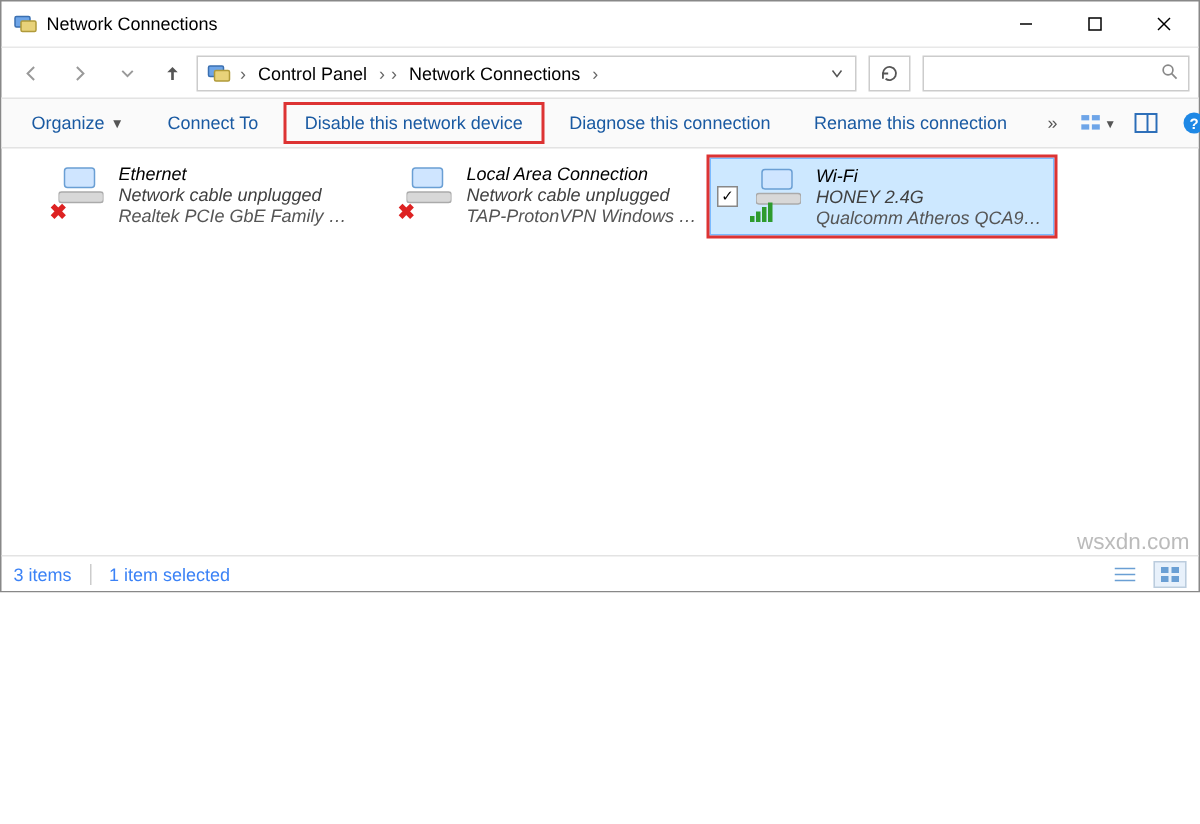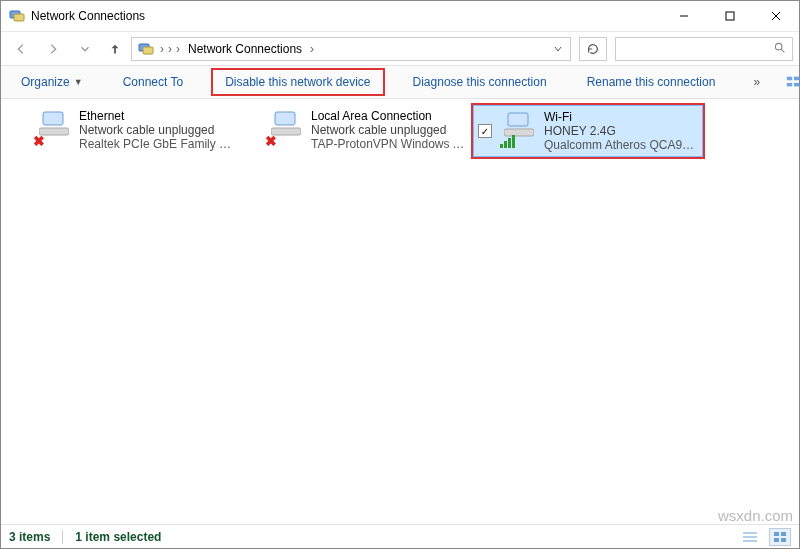--- a/index.html
+++ b/index.html
@@ -1,17 +1,17 @@
 <!DOCTYPE html>
 <html><head>
 <meta charset="utf-8">
 <style>
   * { box-sizing: border-box; }
   html, body { margin: 0; padding: 0; font-family: "Segoe UI", Tahoma, sans-serif; font-size: 12px; color: #000; background: #fff; }
-  .window { width: 800px; height: 549px; border: 1px solid #888; background: #fff; display: flex; flex-direction: column; position: relative; }
+  .window { width: 800px; height: 395px; border: 1px solid #888; background: #fff; display: flex; flex-direction: column; position: relative; }
   
   .titlebar { height: 30px; display: flex; align-items: center; padding: 0 0 0 8px; }
   .titlebar .title-icon { width: 16px; height: 16px; margin-right: 6px; }
   .titlebar .title-text { flex: 0 0 auto; }
   .titlebar .spacer { flex: 1; }
   .win-btn { width: 46px; height: 30px; display: flex; align-items: center; justify-content: center; }
   .win-btn svg { width: 10px; height: 10px; }
   
   .navbar { height: 34px; display: flex; align-items: center; padding: 0 6px; gap: 4px; border-top: 1px solid #e8e8e8; }
   .nav-arrow { width: 28px; height: 26px; display: flex; align-items: center; justify-content: center; color: #999; }
@@ -19,47 +19,47 @@
   .upbtn { width: 24px; height: 24px; display: flex; align-items: center; justify-content: center; color: #555; }
   .addrbar { flex: 1; height: 24px; border: 1px solid #ccc; display: flex; align-items: center; padding: 0 2px; background: #fff; }
   .addr-icon { width: 16px; height: 16px; margin: 0 4px; }
   .crumb { padding: 0 6px; height: 22px; display: flex; align-items: center; }
   .crumb-sep { padding: 0 2px; color: #666; }
   .addr-drop { width: 20px; display: flex; justify-content: center; color: #555; }
   .refresh { width: 28px; height: 24px; border: 1px solid #ccc; display: flex; align-items: center; justify-content: center; margin-left: 4px; }
   .searchbox { width: 178px; height: 24px; border: 1px solid #ccc; display: flex; align-items: center; margin-left: 4px; position: relative; }
   .searchbox .mag { position: absolute; right: 6px; color: #888; }
   
-  .cmdbar { height: 34px; border-top: 1px solid #e3e3e3; border-bottom: 1px solid #e3e3e3; background: #fafafa; display: flex; align-items: center; padding: 0 8px; gap: 16px; }
+  .cmdbar { height: 34px; border-top: 1px solid #e3e3e3; border-bottom: 1px solid #e3e3e3; background: #fafafa; display: flex; align-items: center; padding: 0 8px; gap: 5px; }
   .cmd { padding: 0 12px; height: 28px; display: flex; align-items: center; color: #1a5aa2; white-space: nowrap; }
   .cmd .drop { margin-left: 4px; font-size: 9px; color: #555; }
   .cmd.highlight { border: 2px solid #d33; }
   .chev { color: #555; padding: 0 10px; }
   .cmdbar .rtools { margin-left: auto; display: flex; align-items: center; gap: 8px; padding-right: 4px; }
   .rtool { width: 24px; height: 24px; display: flex; align-items: center; justify-content: center; }
   .rtool svg { width: 16px; height: 16px; }
   .rtool .tiny-drop { font-size: 8px; color: #555; margin-left: 2px; }
   
   .content { flex: 1; overflow: auto; padding: 6px 8px; display: flex; align-items: flex-start; gap: 2px; }
   .conn-item { width: 230px; height: 52px; display: flex; align-items: flex-start; padding: 4px; gap: 6px; }
   .conn-item.selected { background: #cde8ff; border: 1px solid #7abaff; }
   .conn-item.selected.highlight { outline: 2px solid #d33; }
   .conn-check { width: 14px; height: 14px; border: 1px solid #888; background: #fff; margin-top: 14px; display: flex; align-items: center; justify-content: center; font-size: 10px; }
   .conn-check.hidden { visibility: hidden; }
   .conn-icon { width: 40px; height: 40px; position: relative; }
   .conn-icon .pc { position: absolute; top: 2px; left: 6px; }
   .conn-icon .x { position: absolute; bottom: 0; left: 0; color: #d22; font-weight: bold; font-size: 14px; }
   .conn-icon .signal { position: absolute; bottom: 2px; left: 2px; }
   .conn-text { flex: 1; overflow: hidden; line-height: 14px; }
-  .conn-text div { white-space: nowrap; overflow: hidden; text-overflow: ellipsis; }
+  .conn-text div { white-space: nowrap; overflow: hidden; text-overflow: ellipsis; font-style: italic; }
   .conn-name { color: #000; }
   .conn-status { color: #404040; }
   .conn-device { color: #555; }
   
-  .statusbar { height: 24px; border-top: 1px solid #e3e3e3; display: flex; align-items: center; padding: 0 8px; gap: 12px; color: #14532d; font-weight: bold; }
+  .statusbar { height: 24px; border-top: 1px solid #e3e3e3; display: flex; align-items: center; padding: 0 8px; gap: 12px; color: #3b82f6; }
   .statusbar .sep { border-left: 1px solid #ccc; height: 14px; }
   .status-right { margin-left: auto; display: flex; gap: 8px; align-items: center; }
   .view-btn { width: 22px; height: 18px; border: 1px solid transparent; display: flex; align-items: center; justify-content: center; }
   .view-btn.active { border-color: #bcd; background: #e8f1fb; }
   .watermark { position: absolute; right: 6px; bottom: 24px; color: #bbb; font-size: 15px; }
 </style>
 </head>
 <body>
 
 <div class="window">
@@ -114,20 +114,21 @@
       </div>
 
     <div class="addrbar">
       <span class="addr-icon">
         <svg viewBox="0 0 16 16">
             <rect x="1" y="3" width="10" height="7" rx="1" fill="#6ea5e8" stroke="#3a6fb0"></rect>
             <rect x="5" y="6" width="10" height="7" rx="1" fill="#e8d27a" stroke="#b09a3a"></rect>
           </svg>
       </span>
       <span class="crumb-sep">›</span>
+      <span class="crumb">Control Panel</span>
       <span class="crumb-sep">›</span>
       <span class="crumb-sep">›</span>
       <span class="crumb">Network Connections</span>
       <span class="crumb-sep">›</span>
       <span style="flex:1"></span>
       <span class="addr-drop">
           <svg width="10" height="10" viewBox="0 0 10 10">
             <path d="M2 3 L5 7 L8 3" fill="none" stroke="#555"></path>
           </svg>
         </span>

